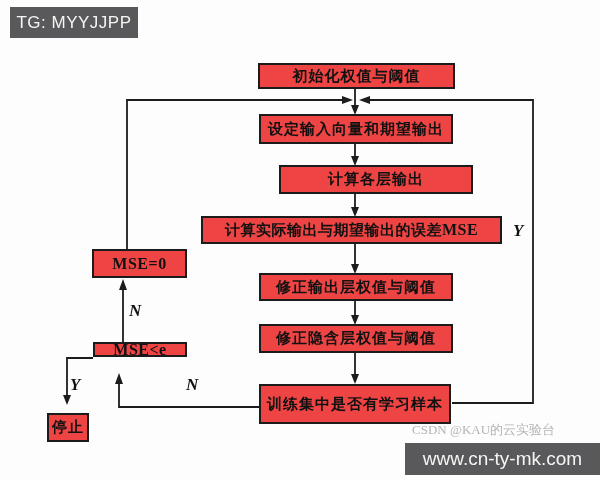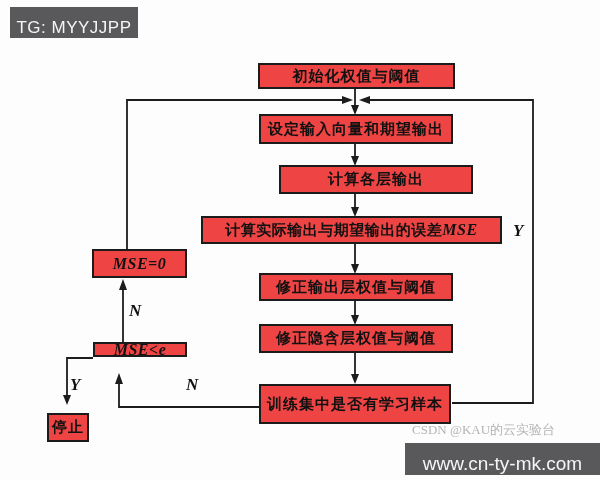--- a/index.html
+++ b/index.html
@@ -8,21 +8,21 @@
     width:600px;height:480px;
     background:#fdfdfd;
     overflow:hidden;
     font-family:"Liberation Serif", serif;
   }
   .badge{
     position:absolute;
     background:#59595b;
     color:#f5f5f5;
     font-family:"Liberation Sans", sans-serif;
-    display:flex;align-items:flex-end;justify-content:center;
+    display:flex;align-items:center;justify-content:center;
   }
   .badge.tg{ left:10px; top:7px; width:128px; height:31px; font-size:17px; letter-spacing:0.5px;}
   .badge.site{ left:405px; top:443px; width:195px; height:32px; font-size:19px;}
   .watermark{
     position:absolute;
     left:412px; top:421px;
     color:#b4b4b4;
     font-family:Liberation Serif, serif;
     font-size:13px;
     white-space:nowrap;
@@ -44,21 +44,20 @@
   .node.b2{ left:259px; top:114px; width:194px; height:30px; }
   .node.b3{ left:259px; top:165px; width:194px; height:29px;margin-left:20px; }
   .node.b4{ left:201px; top:216px; width:301px; height:28px; letter-spacing:0.5px;}
   .node.b5{ left:259px; top:273px; width:194px; height:28px;text-align:center; }
   .node.b6{ left:259px; top:324px; width:194px; height:29px; }
   .node.b7{ left:259px; top:384px; width:192px; height:40px; }
   .node.mse0{ left:92px;  top:249px; width:95px; height:29px; }
   .node.msee{ left:93px;  top:342px; width:94px; height:15px; }
   .node.stop{ left:47px;  top:413px; width:42px; height:29px; }
   .math{
-    font-style:italic;
     font-weight:600;
     font-size:16px;
     letter-spacing:0.5px;
     font-family:"Liberation Serif", serif;
   }
   .edge-label{
     position:absolute;
     font-style:italic;
     font-weight:600;
     font-size:17px;

